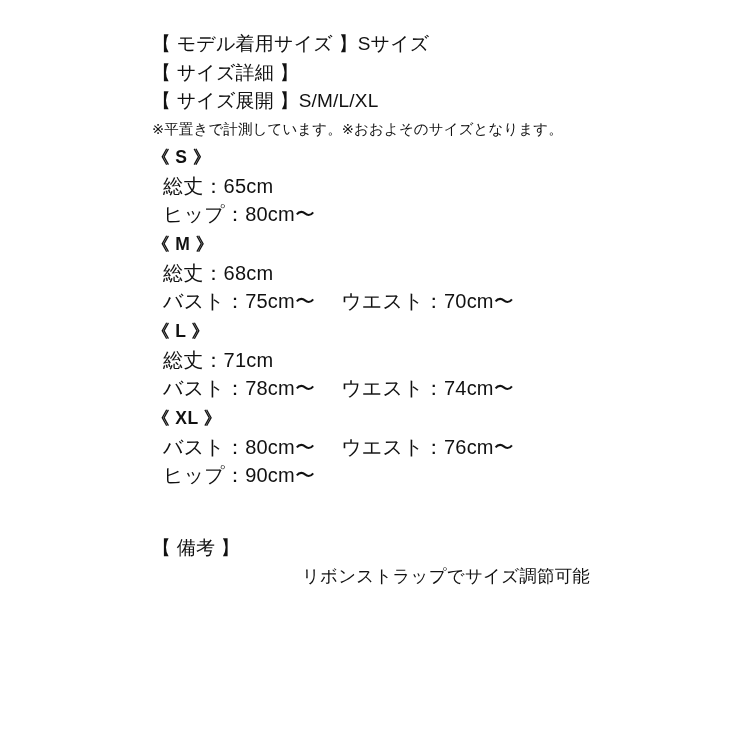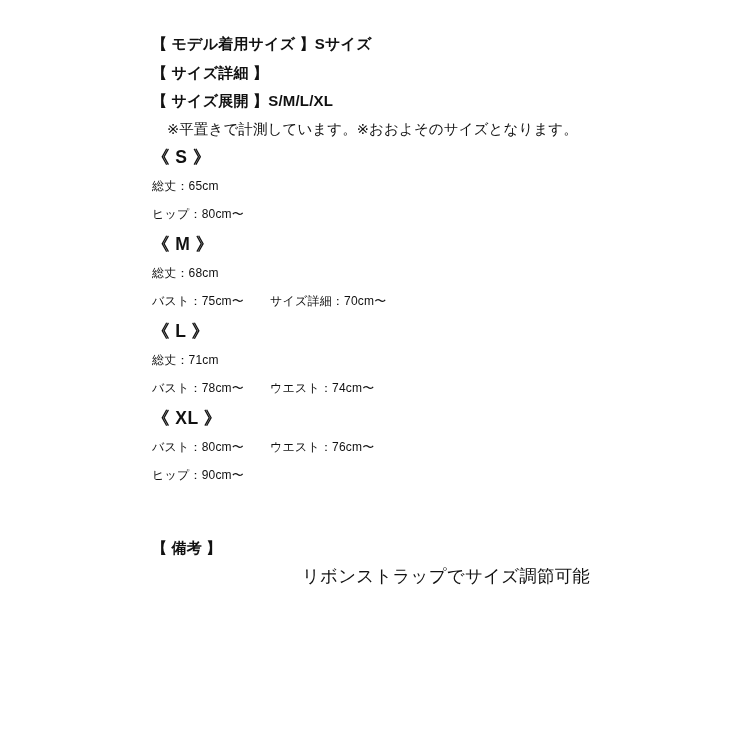--- a/index.html
+++ b/index.html
@@ -25,45 +25,45 @@
     padding-left: 152px;
   }
   .line {
     font-size: 17.5px;
     line-height: 28.5px;
     white-space: pre;
     letter-spacing: 0.2px;
     text-align: center;
   }
   .head {
-    font-weight: bold;
-    font-size: 15px;
+    font-weight: normal;
+    font-size: 19px;
     line-height: 28.5px;
     white-space: pre;
     letter-spacing: 0.2px;
   }
   .note {
     font-size: 14.5px;
     line-height: 26px;
     white-space: pre;
     letter-spacing: 0.1px;
-    margin-left: 15px;
   }
   .size-label {
     font-weight: bold;
     font-size: 17.5px;
     line-height: 30px;
     white-space: pre;
     letter-spacing: 0.5px;
   }
   .row {
-    font-size: 12px;
+    font-size: 20px;
     line-height: 28.5px;
     white-space: pre;
     letter-spacing: 0.2px;
+    margin-left: 11px;
   }
   .spacer-lg { height: 44px; }
   .group { margin-top: 0; }
   .col-gap { display: inline-block; width: 26px; }
 </style>
 </head>
 <body>
 
 <div class="page">
   <div class="block">
@@ -75,21 +75,21 @@
 
     <div class="group">
       <div class="size-label">《 S 》</div>
       <div class="row">総丈：65cm</div>
       <div class="row">ヒップ：80cm〜</div>
     </div>
 
     <div class="group">
       <div class="size-label">《 M 》</div>
       <div class="row">総丈：68cm</div>
-      <div class="row"><span>バスト：75cm〜</span><span class="col-gap"></span><span>サイズ詳細：70cm〜</span></div>
+      <div class="row"><span>バスト：75cm〜</span><span class="col-gap"></span><span>ウエスト：70cm〜</span></div>
     </div>
 
     <div class="group">
       <div class="size-label">《 L 》</div>
       <div class="row">総丈：71cm</div>
       <div class="row"><span>バスト：78cm〜</span><span class="col-gap"></span><span>ウエスト：74cm〜</span></div>
     </div>
 
     <div class="group">
       <div class="size-label">《 XL 》</div>

